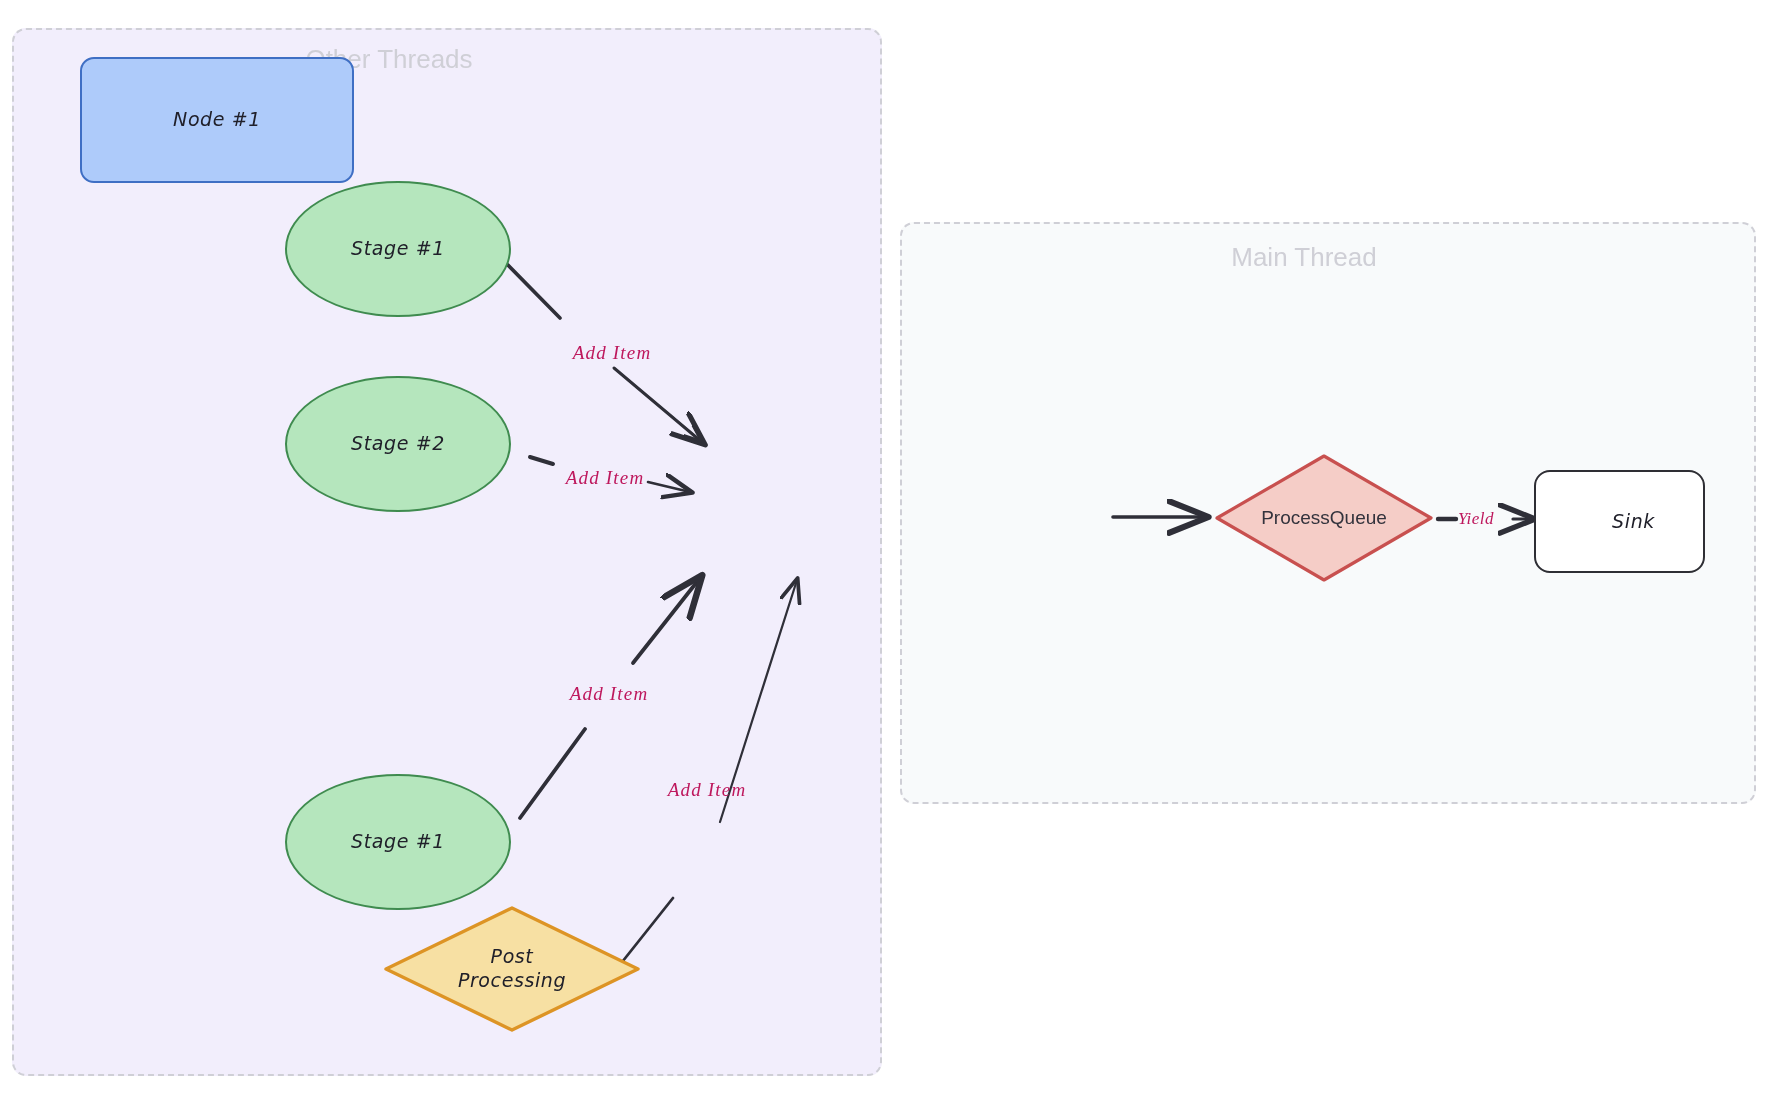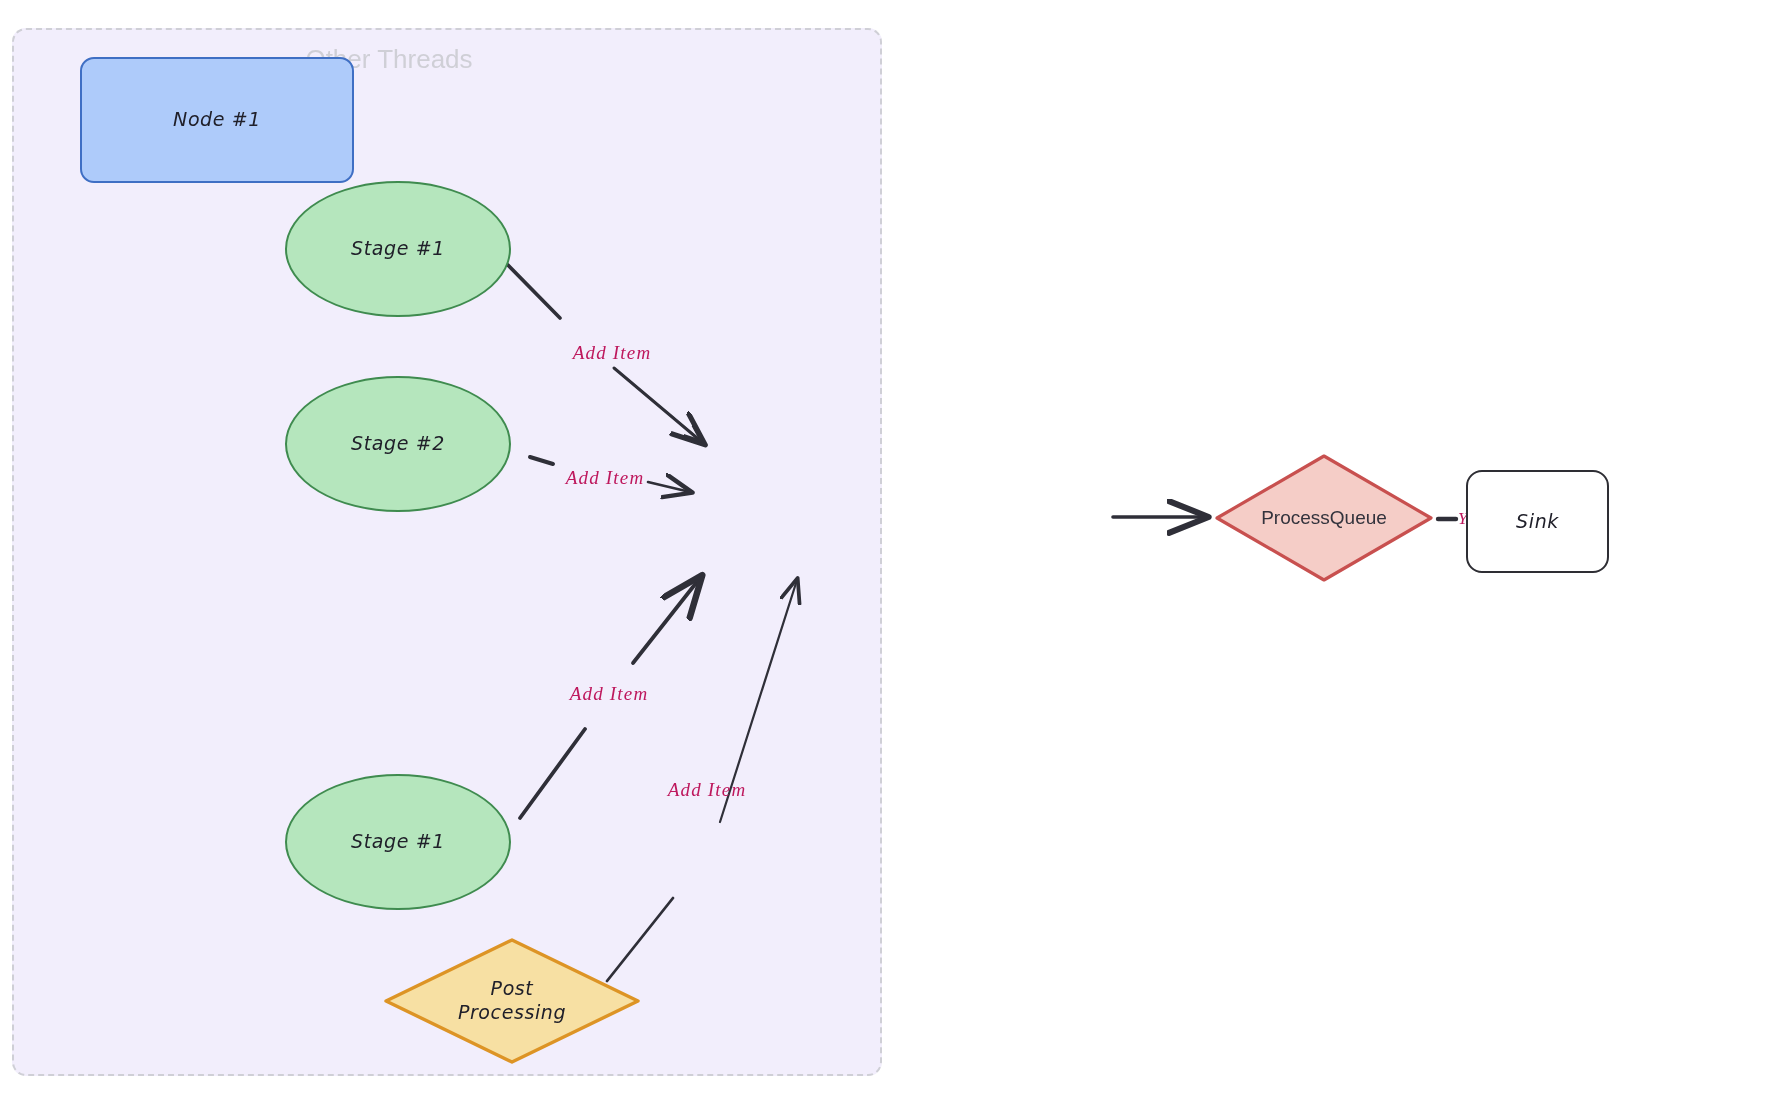--- a/index.html
+++ b/index.html
@@ -46,20 +46,23 @@
 </style>
 </head>
 <body>
 
 <div id="stage">
 
   <div class="cluster" id="cluster-other">
     <div class="cluster-title" id="title-other">Other Threads</div>
   </div>
 
+  <div class="cluster" id="cluster-main">
+    <div class="cluster-title" id="title-main">Main Thread</div>
+  </div>
 
   <svg id="edges" viewBox="0 0 1774 1093" xmlns="http://www.w3.org/2000/svg">
     <defs>
       <marker id="ah" markerWidth="13" markerHeight="13" refX="10.5" refY="5" orient="auto" markerUnits="strokeWidth">
         <path d="M0.5,0.6 L11.5,5 L0.5,9.4" fill="none" stroke="#2f2f38" stroke-width="1.7" stroke-linecap="round" stroke-linejoin="round"></path>
       </marker>
       <marker id="ah2" markerWidth="13" markerHeight="13" refX="10.5" refY="5" orient="auto" markerUnits="strokeWidth">
         <path d="M0.5,0.6 L11.5,5 L0.5,9.4" fill="none" stroke="#2f2f38" stroke-width="1.7" stroke-linecap="round" stroke-linejoin="round"></path>
       </marker>
     </defs>
@@ -111,38 +114,38 @@
 
   <div class="node green-ell hand" style="left:285px;top:376px;width:222px;height:132px;">
     <span>Stage #2</span>
   </div>
 
 
   <div class="node green-ell hand" style="left:285px;top:774px;width:222px;height:132px;">
     <span>Stage #1</span>
   </div>
 
-  <div class="diamond-wrap" style="left:382px;top:936px;width:260px;height:130px;">
+  <div class="diamond-wrap" style="left:382px;top:904px;width:260px;height:130px;">
     <svg viewBox="0 0 260 130" xmlns="http://www.w3.org/2000/svg">
       <path d="M130,4 L256,65 L130,126 L4,65 Z" fill="#f7e0a3" stroke="#dd9425" stroke-width="3.4" stroke-linejoin="round"></path>
     </svg>
     <div class="diamond-label hand" style="flex-direction:column;">
       <span>Post</span>
       <span>Processing</span>
     </div>
   </div>
 
 
   <div class="diamond-wrap" style="left:1213px;top:452px;width:222px;height:132px;">
     <svg viewBox="0 0 222 132" xmlns="http://www.w3.org/2000/svg">
       <path d="M111,4 L218,66 L111,128 L4,66 Z" fill="#f5cdc7" stroke="#c8504f" stroke-width="3.2" stroke-linejoin="round"></path>
     </svg>
     <div class="diamond-label plain" style="flex-direction:row;font-size:19px;">
       <span>Process</span>
       <span>Queue</span>
     </div>
   </div>
 
-  <div class="node white-rect hand" style="left:1466px;top:470px;width:139px;height:99px;">
+  <div class="node white-rect hand" style="left:1534px;top:470px;width:139px;height:99px;padding-left:28px;">
     <span>Sink</span>
   </div>
 
 </div>
 
 </body></html>

